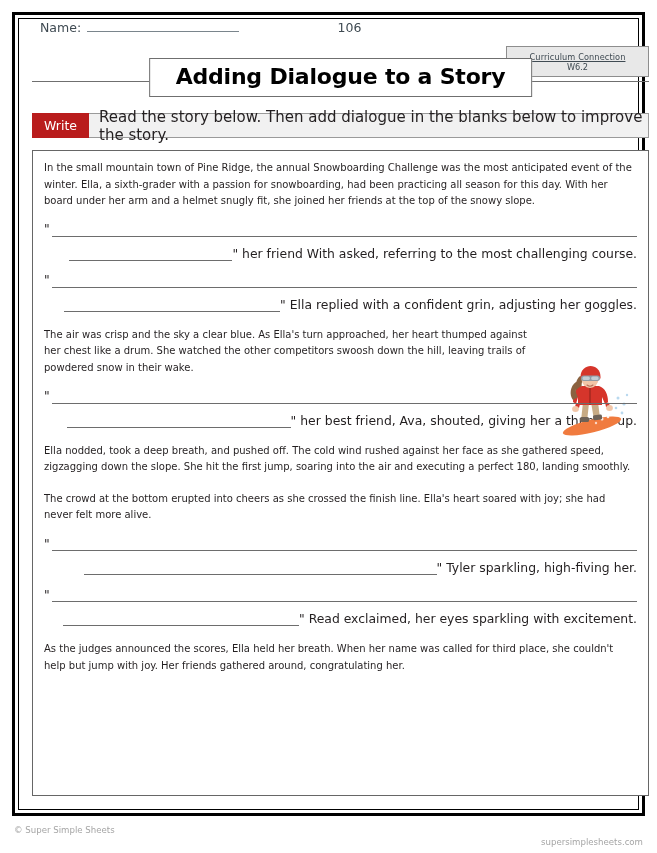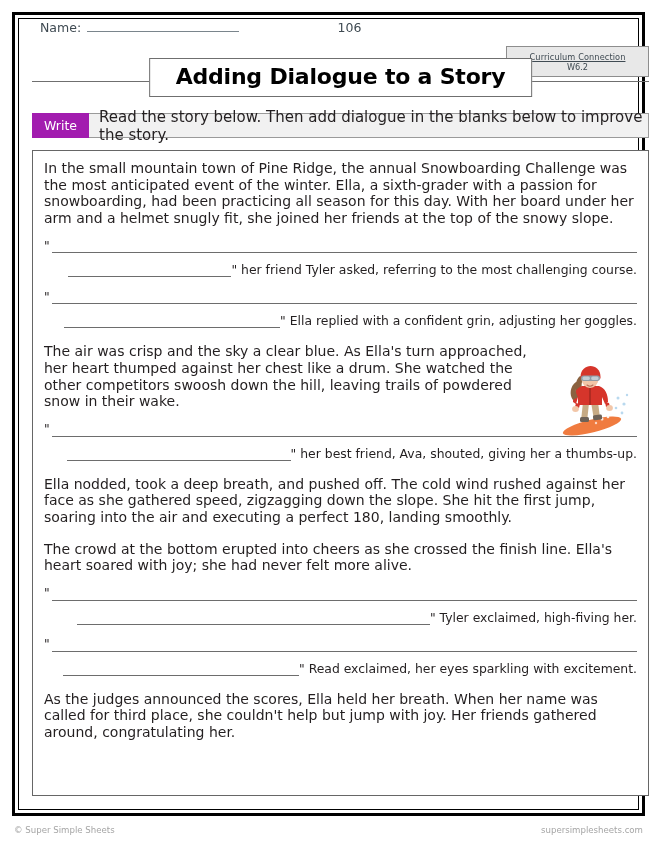--- a/index.html
+++ b/index.html
@@ -140,21 +140,21 @@
   }
 
   
   .instruction-row {
     display: flex;
     align-items: stretch;
     height: 25px;
     margin-top: 9px;
   }
   .instruction-tag {
-    background: #a21caf;
+    background: #b91c1c;
     color: #ffffff;
     font-size: 12.5px;
     display: flex;
     align-items: center;
     justify-content: center;
     padding: 0 12px;
     min-width: 56px;
     box-sizing: border-box;
     text-align: center;
   }
@@ -177,21 +177,21 @@
     margin-top: 12px;
     border: 1px solid #666666;
     box-sizing: border-box;
     height: 646px;
     padding: 9px 11px 0 11px;
     background: #ffffff;
     overflow: hidden;
   }
 
   .para {
-    font-size: 14px;
+    font-size: 10px;
     line-height: 16.6px;
     color: #231f20;
     margin: 0 0 0 0;
     text-align: left;
   }
   .para.narrow {
     width: 497px;
   }
   .para-gap {
     height: 15px;
@@ -257,21 +257,21 @@
     bottom: 10px;
     height: 26px;
   }
   .footer-text {
     position: absolute;
     top: 8px;
     font-size: 8.6px;
     color: #a5a5a5;
   }
   .footer-left { left: 2px; }
-  .footer-right { right: 2px; }
+  .footer-right { right: 2px; margin-top: 12px; }
 </style>
 </head>
 <body>
 
 <div class="page-frame">
   <div class="page-frame-inner"></div>
 </div>
 
 <div class="page-content">
 
@@ -303,21 +303,21 @@
 
     <p class="para">In the small mountain town of Pine Ridge, the annual Snowboarding Challenge was the most anticipated event of the winter. Ella, a sixth-grader with a passion for snowboarding, had been practicing all season for this day. With her board under her arm and a helmet snugly fit, she joined her friends at the top of the snowy slope.</p>
 
     <div class="dialogue">
       <div class="dialogue-line1">
         <span class="quote-open">"</span>
         <span class="rule-fill"></span>
       </div>
       <div class="dialogue-line2">
         <span class="rule-short" style="width:163px"></span>
-        <span class="attrib"><span>"</span><span> her friend Tyler asked, referring to the most challenging course.</span></span>
+        <span class="attrib"><span>"</span><span> her friend With asked, referring to the most challenging course.</span></span>
       </div>
     </div>
 
     <div class="dialogue">
       <div class="dialogue-line1">
         <span class="quote-open">"</span>
         <span class="rule-fill"></span>
       </div>
       <div class="dialogue-line2">
         <span class="rule-short" style="width:216px"></span>
@@ -404,21 +404,21 @@
 
     <p class="para">The crowd at the bottom erupted into cheers as she crossed the finish line. Ella's heart soared with joy; she had never felt more alive.</p>
 
     <div class="dialogue">
       <div class="dialogue-line1">
         <span class="quote-open">"</span>
         <span class="rule-fill"></span>
       </div>
       <div class="dialogue-line2">
         <span class="rule-short" style="width:353px"></span>
-        <span class="attrib"><span>"</span><span> Tyler exclaimed, high-fiving her.</span></span>
+        <span class="attrib"><span>"</span><span> Tyler sparkling, high-fiving her.</span></span>
       </div>
     </div>
 
     <div class="dialogue">
       <div class="dialogue-line1">
         <span class="quote-open">"</span>
         <span class="rule-fill"></span>
       </div>
       <div class="dialogue-line2">
         <span class="rule-short" style="width:236px"></span>

